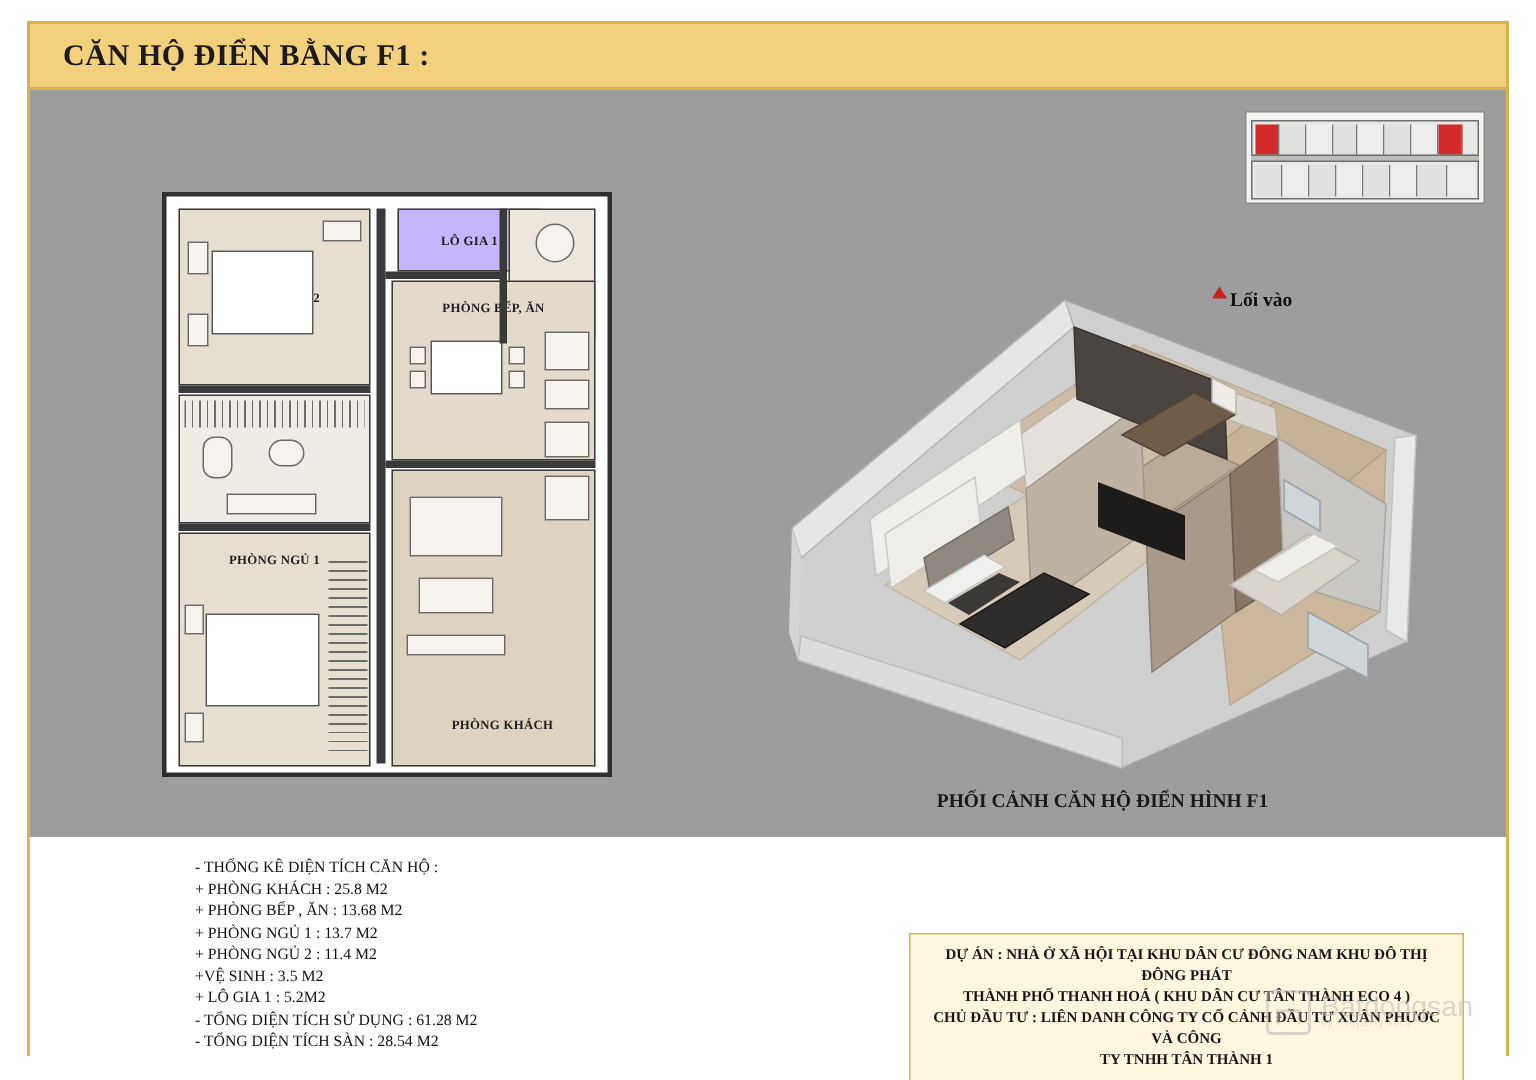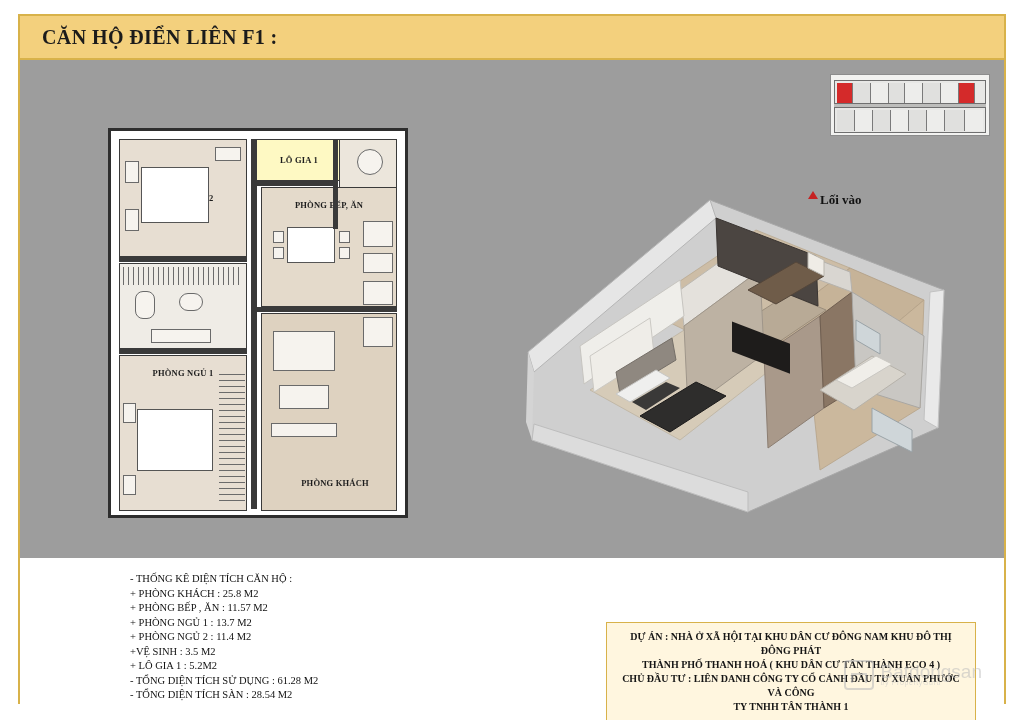--- a/index.html
+++ b/index.html
@@ -123,21 +123,21 @@
     justify-content: center;
     text-align: center;
   }
   .room span {
     font-size: 8.5px;
     font-weight: bold;
     color: #1d1d1d;
     letter-spacing: .2px;
   }
   .r-bed2   { left: 8px;   top: 8px;   width: 128px; height: 118px; background: #e7ded2; }
-  .r-logia  { left: 140px; top: 8px;   width: 96px;  height: 42px;  background: #fef9c3; }
+  .r-logia  { left: 154px; top: 8px;   width: 96px;  height: 42px;  background: #c4b5fd; }
   .r-wc1    { left: 228px; top: 8px;   width: 58px;  height: 88px;  background: #ece6dc; }
   .r-kitchen{ left: 150px; top: 56px;  width: 136px; height: 120px; background: #e4dacb; }
   .r-bath   { left: 8px;   top: 132px; width: 128px; height: 86px;  background: #efece6; }
   .r-bed1   { left: 8px;   top: 224px; width: 128px; height: 156px; background: #e7ded2; }
   .r-living { left: 150px; top: 182px; width: 136px; height: 198px; background: #ded2c0; }
   .furn {
     position: absolute;
     box-sizing: border-box;
     border: 1px solid #555;
     background: #ffffff;
@@ -249,21 +249,21 @@
     font-family: "Liberation Sans", sans-serif;
     letter-spacing: .6px;
   }
 </style>
 </head>
 <body>
 
 <div id="sheet">
 
   <div class="title-bar">
-    <div class="title-text">CĂN HỘ ĐIỂN LIÊN F1 :</div>
+    <div class="title-text">CĂN HỘ ĐIỂN BẰNG F1 :</div>
   </div>
 
   <div class="body-area">
     <div class="gray-panel"></div>
 
     <div class="keyplan">
       <div class="kp-row top">
         <div class="kp-cell kp-hl" style="left:2px;width:16px;"></div>
         <div class="kp-cell" style="left:18px;width:18px;background:#e0e0de;"></div>
         <div class="kp-cell" style="left:36px;width:18px;background:#ededeb;"></div>
@@ -389,25 +389,26 @@
 
         <polygon points="352,268 392,290 392,312 352,292" fill="#cfd6d9" stroke="#9aa3a7"></polygon>
         <polygon points="336,180 360,194 360,214 336,200" fill="#cfd6d9" stroke="#9aa3a7"></polygon>
 
         <polygon points="288,112 304,120 304,136 288,128" fill="#efece6" stroke="#bab6ae"></polygon>
       </svg>
       <div class="entry-arrow"></div>
       <div class="entry-label">Lối vào</div>
     </div>
 
+    <div class="caption" style="left:500px; top:466px; width:430px;">PHỐI CẢNH CĂN HỘ ĐIỂN HÌNH F1</div>
 
     <div class="stats">
       <div>- THỐNG KÊ DIỆN TÍCH CĂN HỘ :</div>
       <div>+ PHÒNG KHÁCH : 25.8 M2</div>
-      <div>+ PHÒNG BẾP , ĂN : 11.57 M2</div>
+      <div>+ PHÒNG BẾP , ĂN : 13.68 M2</div>
       <div>+ PHÒNG NGỦ 1 : 13.7 M2</div>
       <div>+ PHÒNG NGỦ 2 : 11.4 M2</div>
       <div>+VỆ SINH : 3.5 M2</div>
       <div>+ LÔ GIA 1 : 5.2M2</div>
       <div>- TỔNG DIỆN TÍCH SỬ DỤNG : 61.28 M2</div>
       <div>- TỔNG DIỆN TÍCH SÀN : 28.54 M2</div>
     </div>
 
     <div class="info-box">
       <div>DỰ ÁN : NHÀ Ở XÃ HỘI TẠI KHU DÂN CƯ ĐÔNG NAM KHU ĐÔ THỊ ĐÔNG PHÁT</div>

